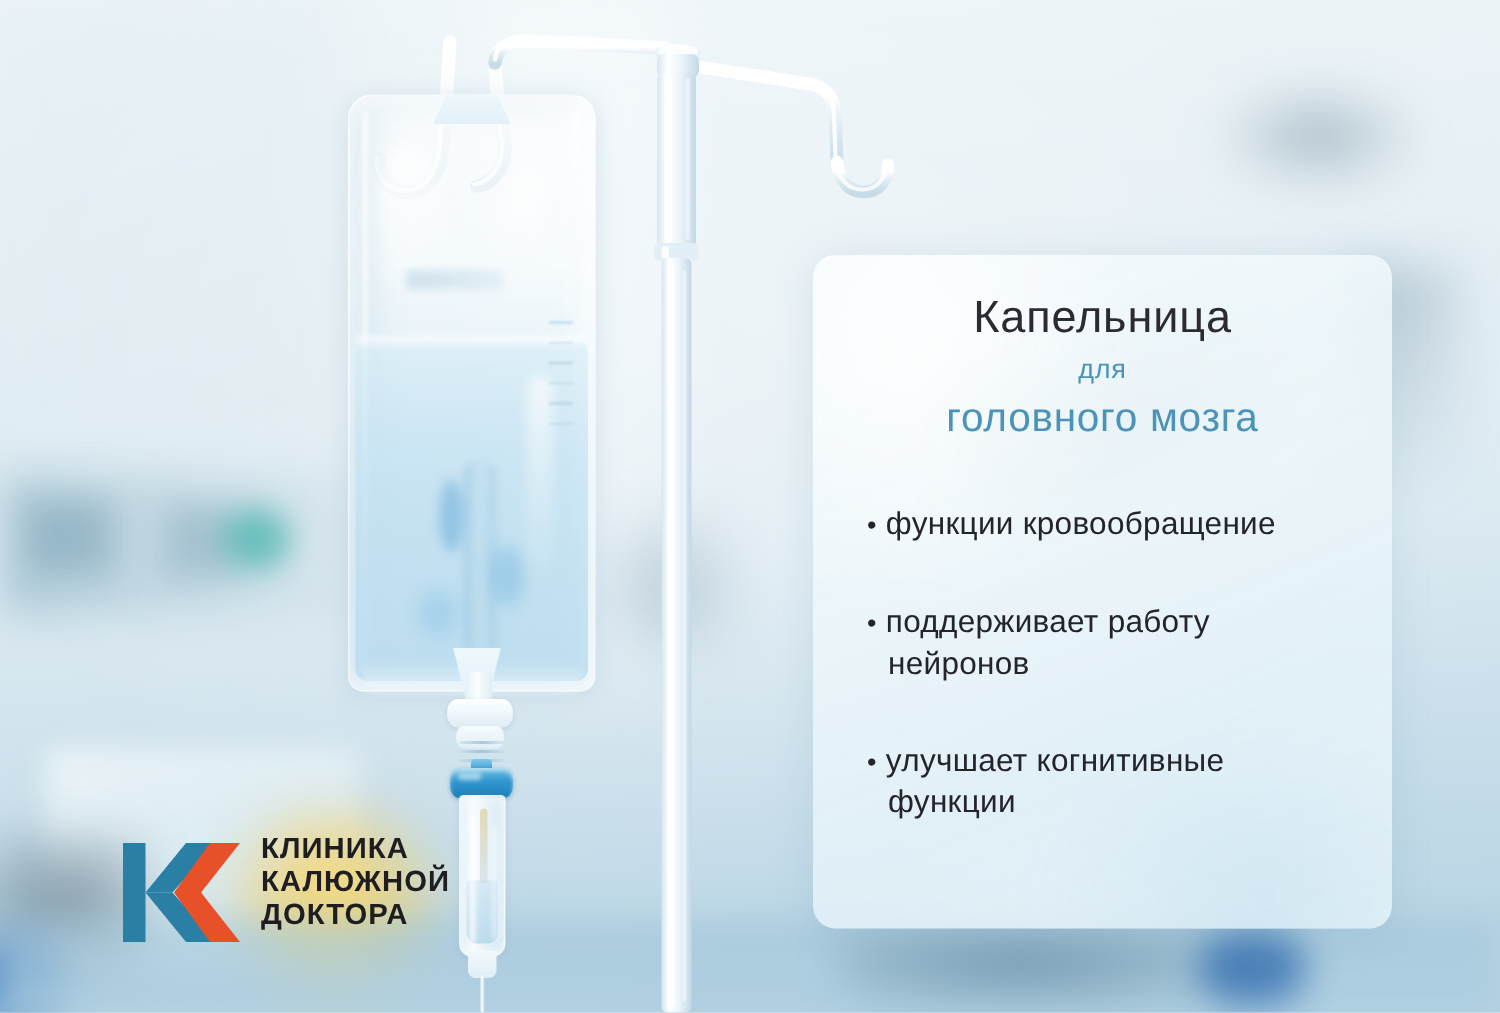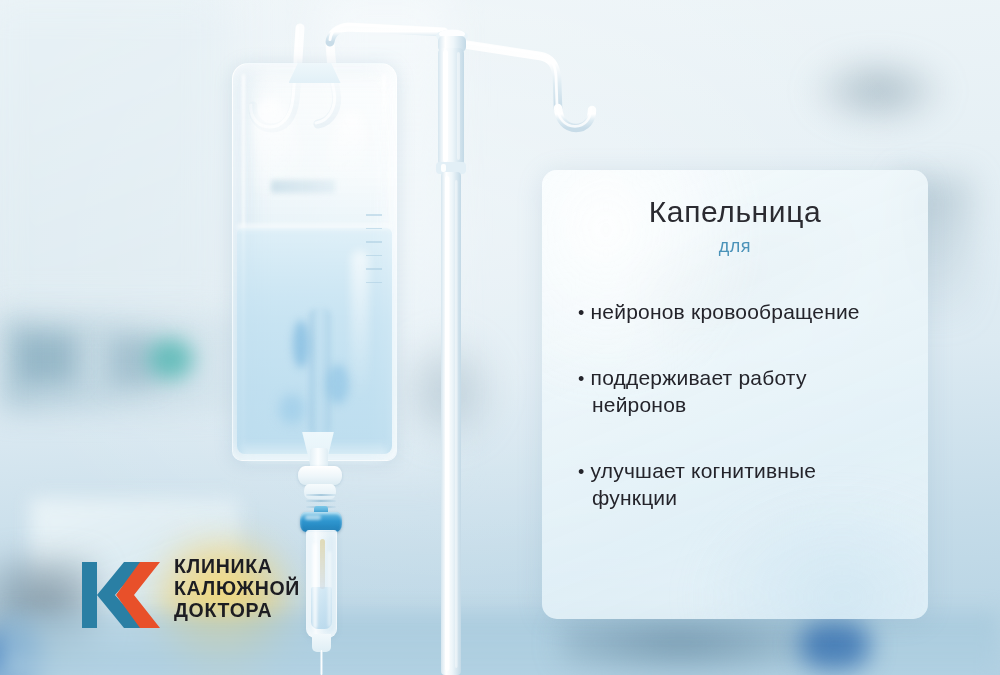--- a/index.html
+++ b/index.html
@@ -451,26 +451,27 @@
   </div>
 
   <div class="panel">
     <div class="panel-sheen"></div>
     <div class="panel-tint-b"></div>
 
     <div class="panel-inner">
       <div class="title-block">
         <div class="t-line1">Капельница</div>
         <div class="t-line2">для</div>
+        <div class="t-line3">головного мозга</div>
       </div>
 
       <div class="bullets">
         <div class="bullet">
           <span class="dot">•</span>
-          <span>нейронов кровообращение</span>
+          <span>функции кровообращение</span>
         </div>
         <div class="bullet">
           <span class="dot">•</span>
           <span>поддерживает работу нейронов</span>
         </div>
         <div class="bullet">
           <span class="dot">•</span>
           <span>улучшает когнитивные функции</span>
         </div>
       </div>

